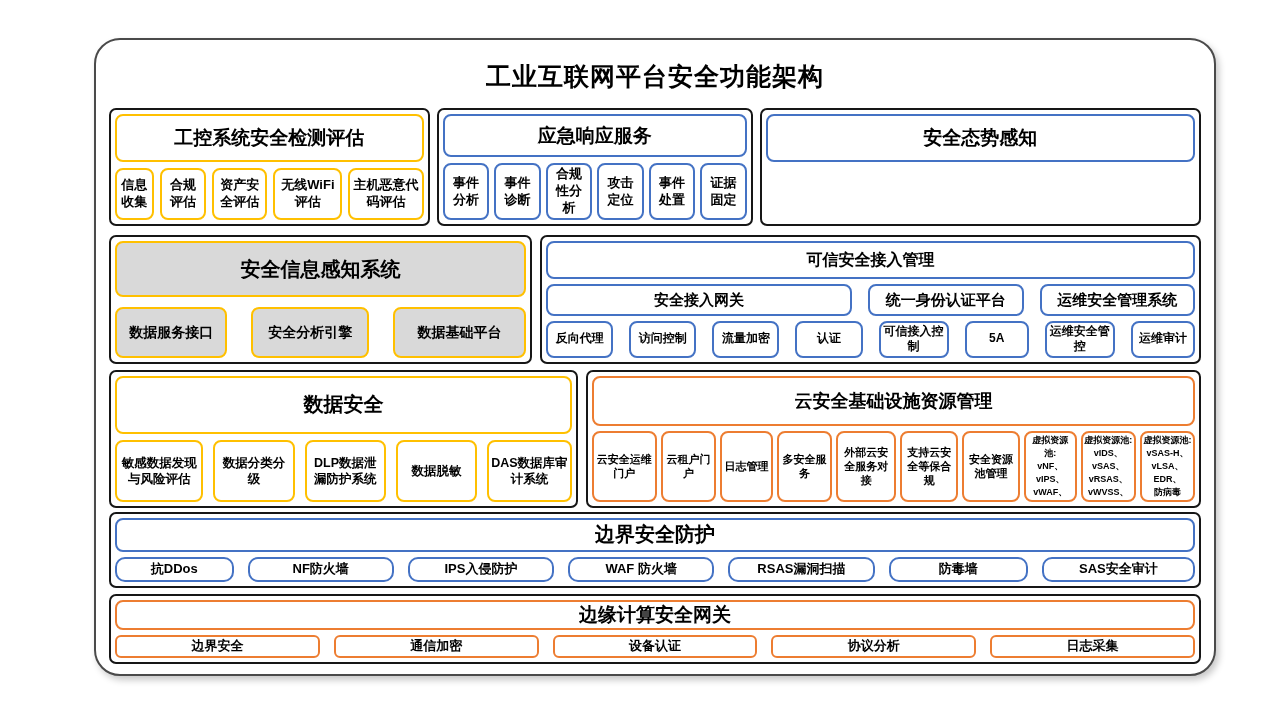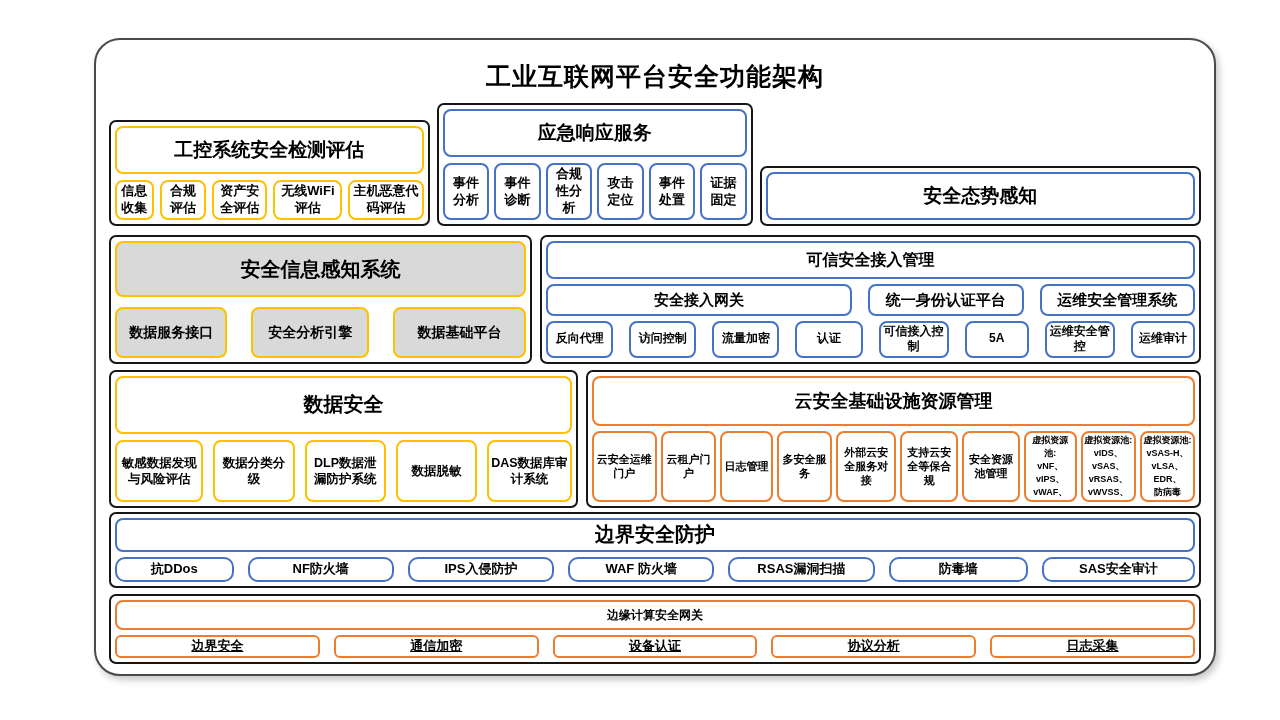--- a/index.html
+++ b/index.html
@@ -17,21 +17,21 @@
   .items{display:flex;flex:1;}
   .box{border:2px solid var(--c);border-radius:8px;display:flex;align-items:center;justify-content:center;
     text-align:center;font-weight:bold;white-space:pre-line;box-sizing:border-box;
     padding:1px 2px;line-height:1.3;flex:1;}
   .gold{--c:#FFC000;}
   .blue{--c:#4472C4;}
   .orange{--c:#ED7D31;}
   .grayfill .head,.grayfill .box{background:#D9D9D9;}
 
   
-  .row1{height:118px;margin-bottom:9px;align-items:flex-end;}
+  .row1{height:118px;margin-bottom:9px;}
   .row1 .head{height:48px;font-size:19px;}
   .row1 .items{margin-top:6px;gap:6px;}
   .row1 .box{font-size:13px;}
 
   
   .row2{height:130px;margin-bottom:6px;gap:8px;}
   .sip .head{height:56px;font-size:20px;}
   .sip .items{margin-top:10px;gap:24px;}
   .sip .box{font-size:14px;}
   .ta .head{height:38px;font-size:16px;}
@@ -50,22 +50,22 @@
   .cs .box.small{font-size:9px;line-height:1.45;}
 
   
   .row4{height:77px;margin-bottom:6px;}
   .bp .head{height:34px;font-size:20px;}
   .bp .items{margin-top:5px;gap:14px;}
   .bp .box{font-size:13px;border-radius:10px;}
 
   
   .row5{height:70px;}
-  .eg .head{height:30px;font-size:12px;}
-  .eg .items{margin-top:5px;gap:14px;text-decoration:underline;}
+  .eg .head{height:30px;font-size:19px;}
+  .eg .items{margin-top:5px;gap:14px;}
   .eg .box{font-size:13px;border-radius:6px;}
 
   .fullsec{flex:1;}
 </style>
 </head>
 <body>
 
 <div class="canvas">
   <div class="title">工业互联网平台安全功能架构</div>
 

